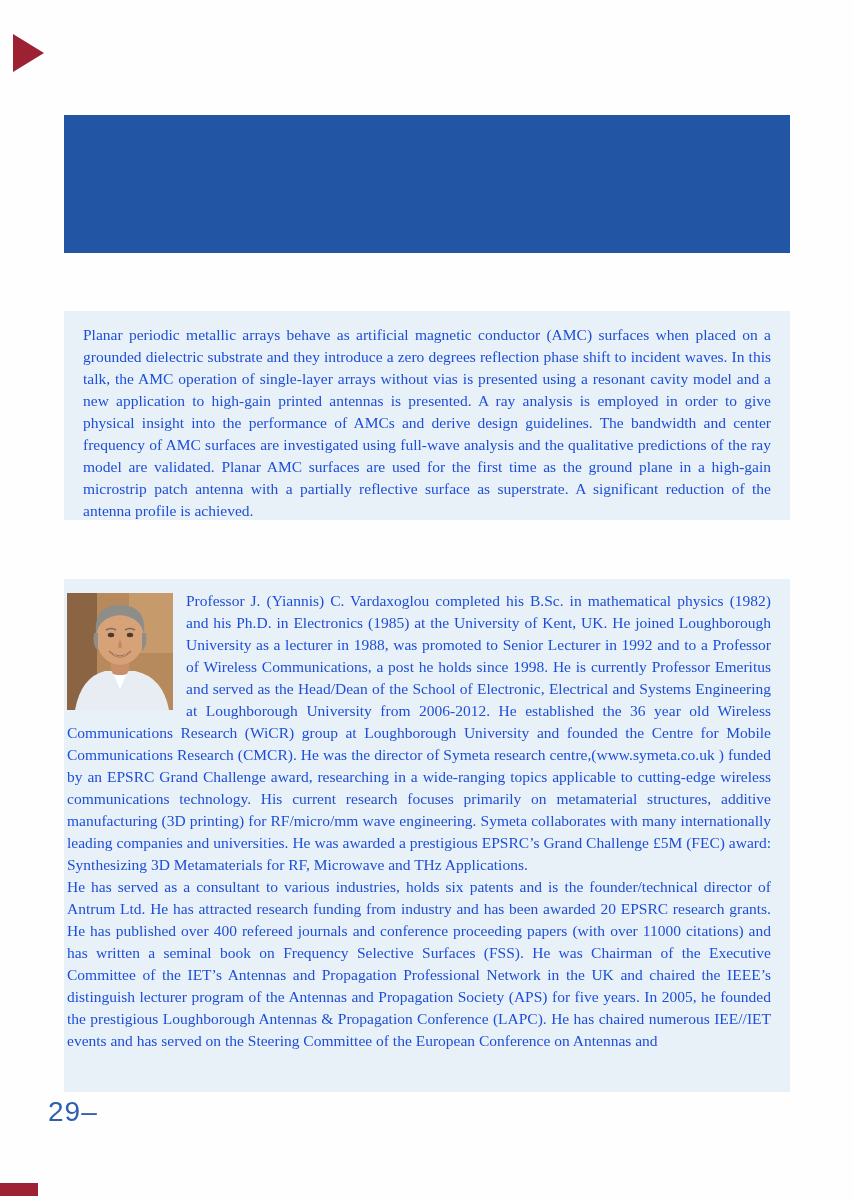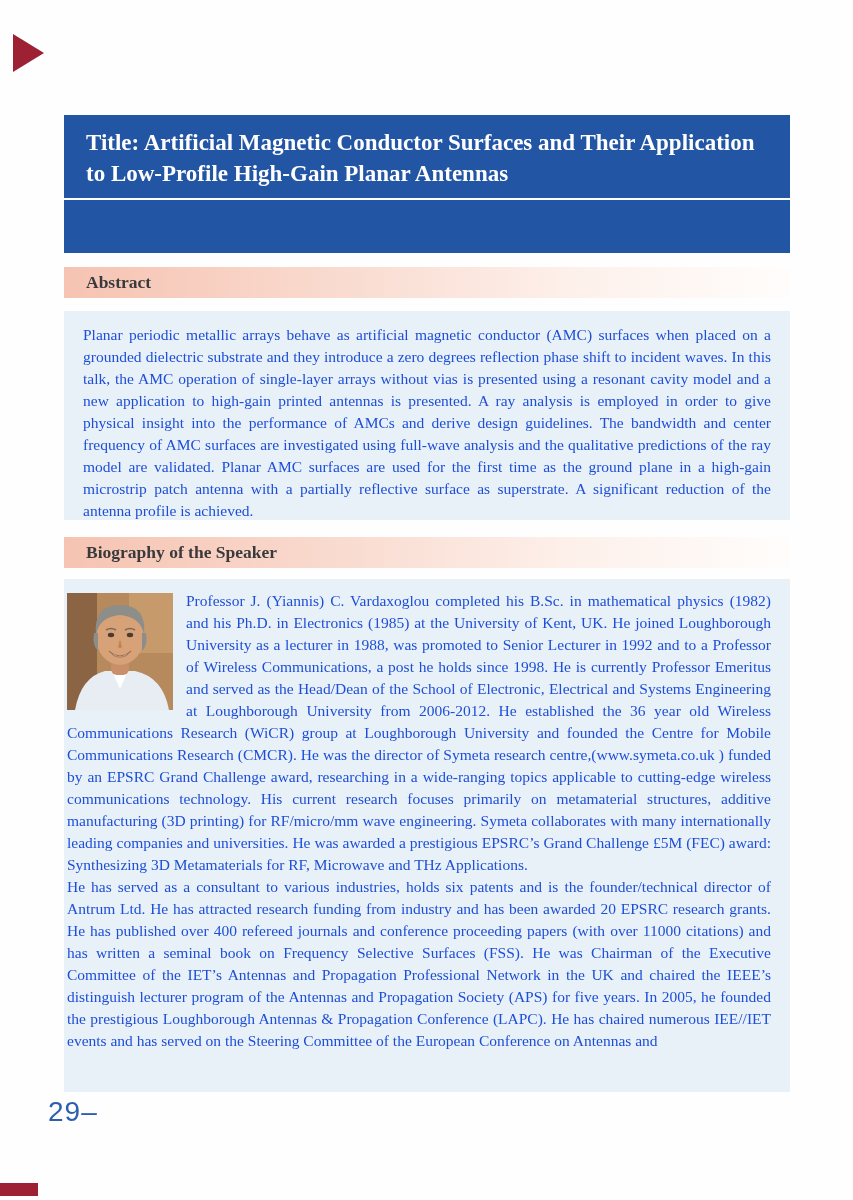--- a/index.html
+++ b/index.html
@@ -74,30 +74,27 @@
   }
 </style>
 </head>
 <body>
 
 <div class="page">
 
   <div class="corner-triangle"></div>
 
   <div class="header-box">
-    <div class="header-title">Title: Artificial Magnetic Conductor Surfaces and Their Application to Low-Profile High-Gain Planar Antennas</div>
   </div>
 
-  <div class="section-bar bar-abstract">Abstract</div>
 
   <div class="content-box abstract-box">
     <p>Planar periodic metallic arrays behave as artificial magnetic conductor (AMC) surfaces when placed on a grounded dielectric substrate and they introduce a zero degrees reflection phase shift to incident waves. In this talk, the AMC operation of single-layer arrays without vias is presented using a resonant cavity model and a new application to high-gain printed antennas is presented. A ray analysis is employed in order to give physical insight into the performance of AMCs and derive design guidelines. The bandwidth and center frequency of AMC surfaces are investigated using full-wave analysis and the qualitative predictions of the ray model are validated. Planar AMC surfaces are used for the first time as the ground plane in a high-gain microstrip patch antenna with a partially reflective surface as superstrate. A significant reduction of the antenna profile is achieved.</p>
   </div>
 
-  <div class="section-bar bar-biography">Biography of the Speaker</div>
 
   <div class="content-box bio-box">
     <svg class="speaker-photo" viewBox="0 0 106 117" xmlns="http://www.w3.org/2000/svg" aria-hidden="true">
       <rect x="0" y="0" width="106" height="117" fill="#b78a5e"></rect>
       <rect x="0" y="0" width="30" height="117" fill="#8a6443"></rect>
       <rect x="62" y="0" width="44" height="60" fill="#c79a6c"></rect>
 
       <path d="M8 117 Q14 84 38 78 L68 78 Q96 84 102 117 Z" fill="#e7edf2"></path>
       <path d="M46 80 L53 96 L60 80 Z" fill="#ffffff"></path>
 

